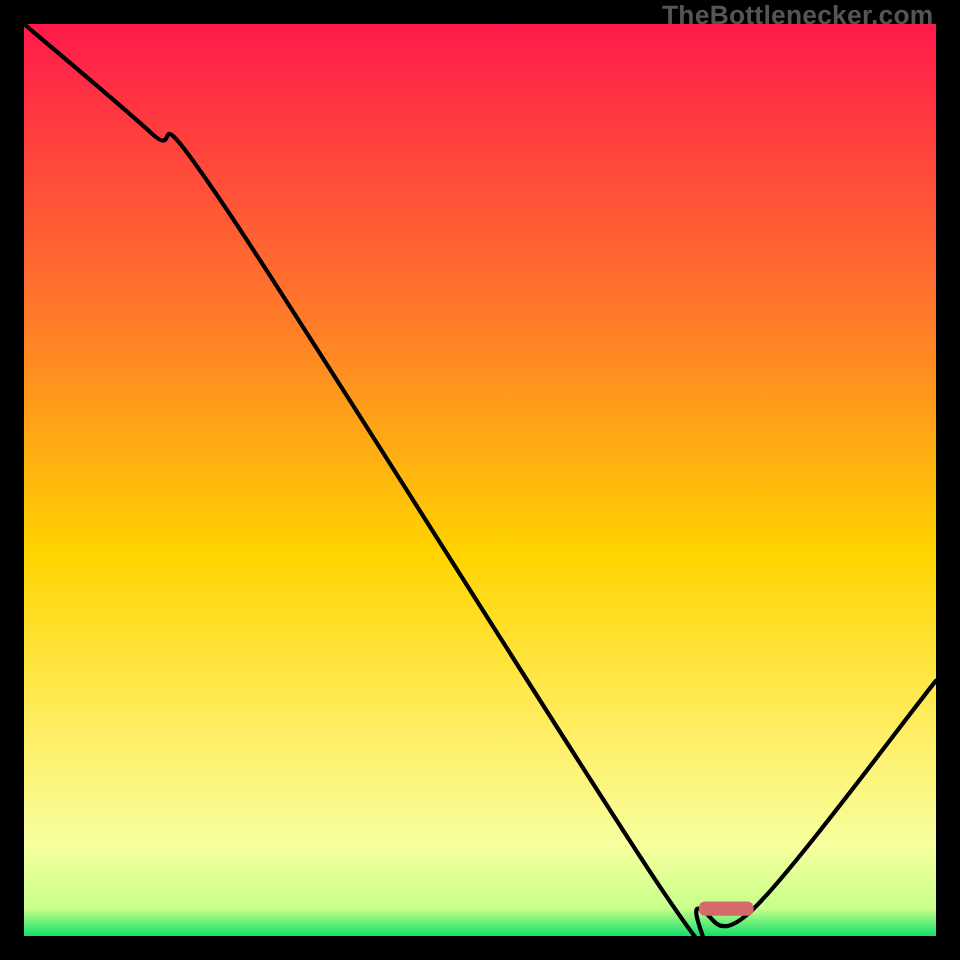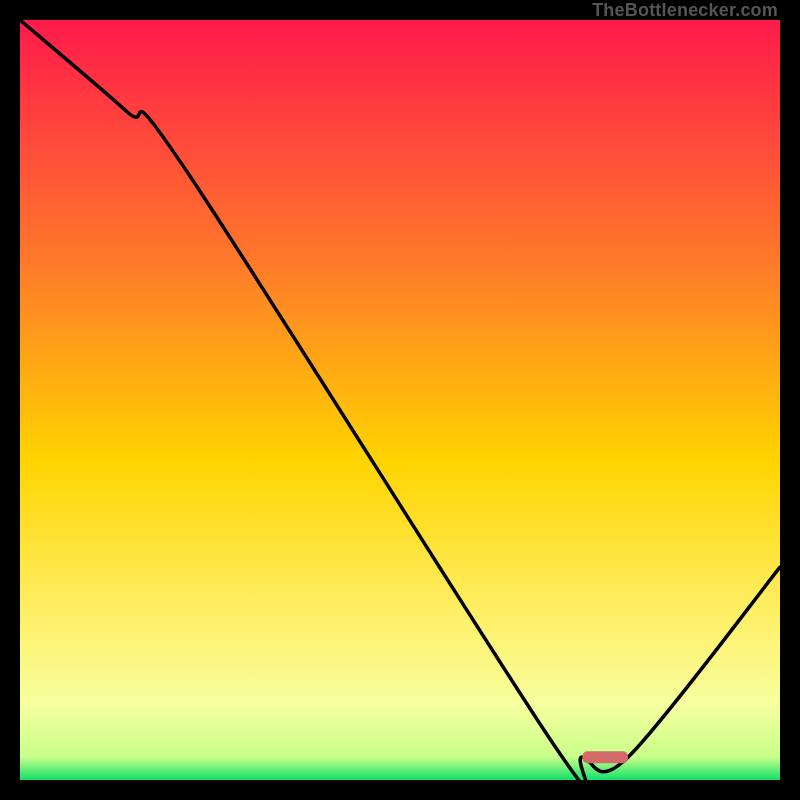--- a/index.html
+++ b/index.html
@@ -23,21 +23,21 @@
     top: 20px;
     width: 760px;
     height: 760px;
     overflow: hidden;
   }
   .watermark {
     position: absolute;
     top: 0px;
     right: 22px;
     color: #555;
-    font-size: 18px;
+    font-size: 22px;
     font-weight: 600;
     letter-spacing: 0.2px;
     user-select: none;
   }
 </style>
 </head>
 <body>
 
 <div class="frame">
   <div class="watermark">TheBottlenecker.com</div>

